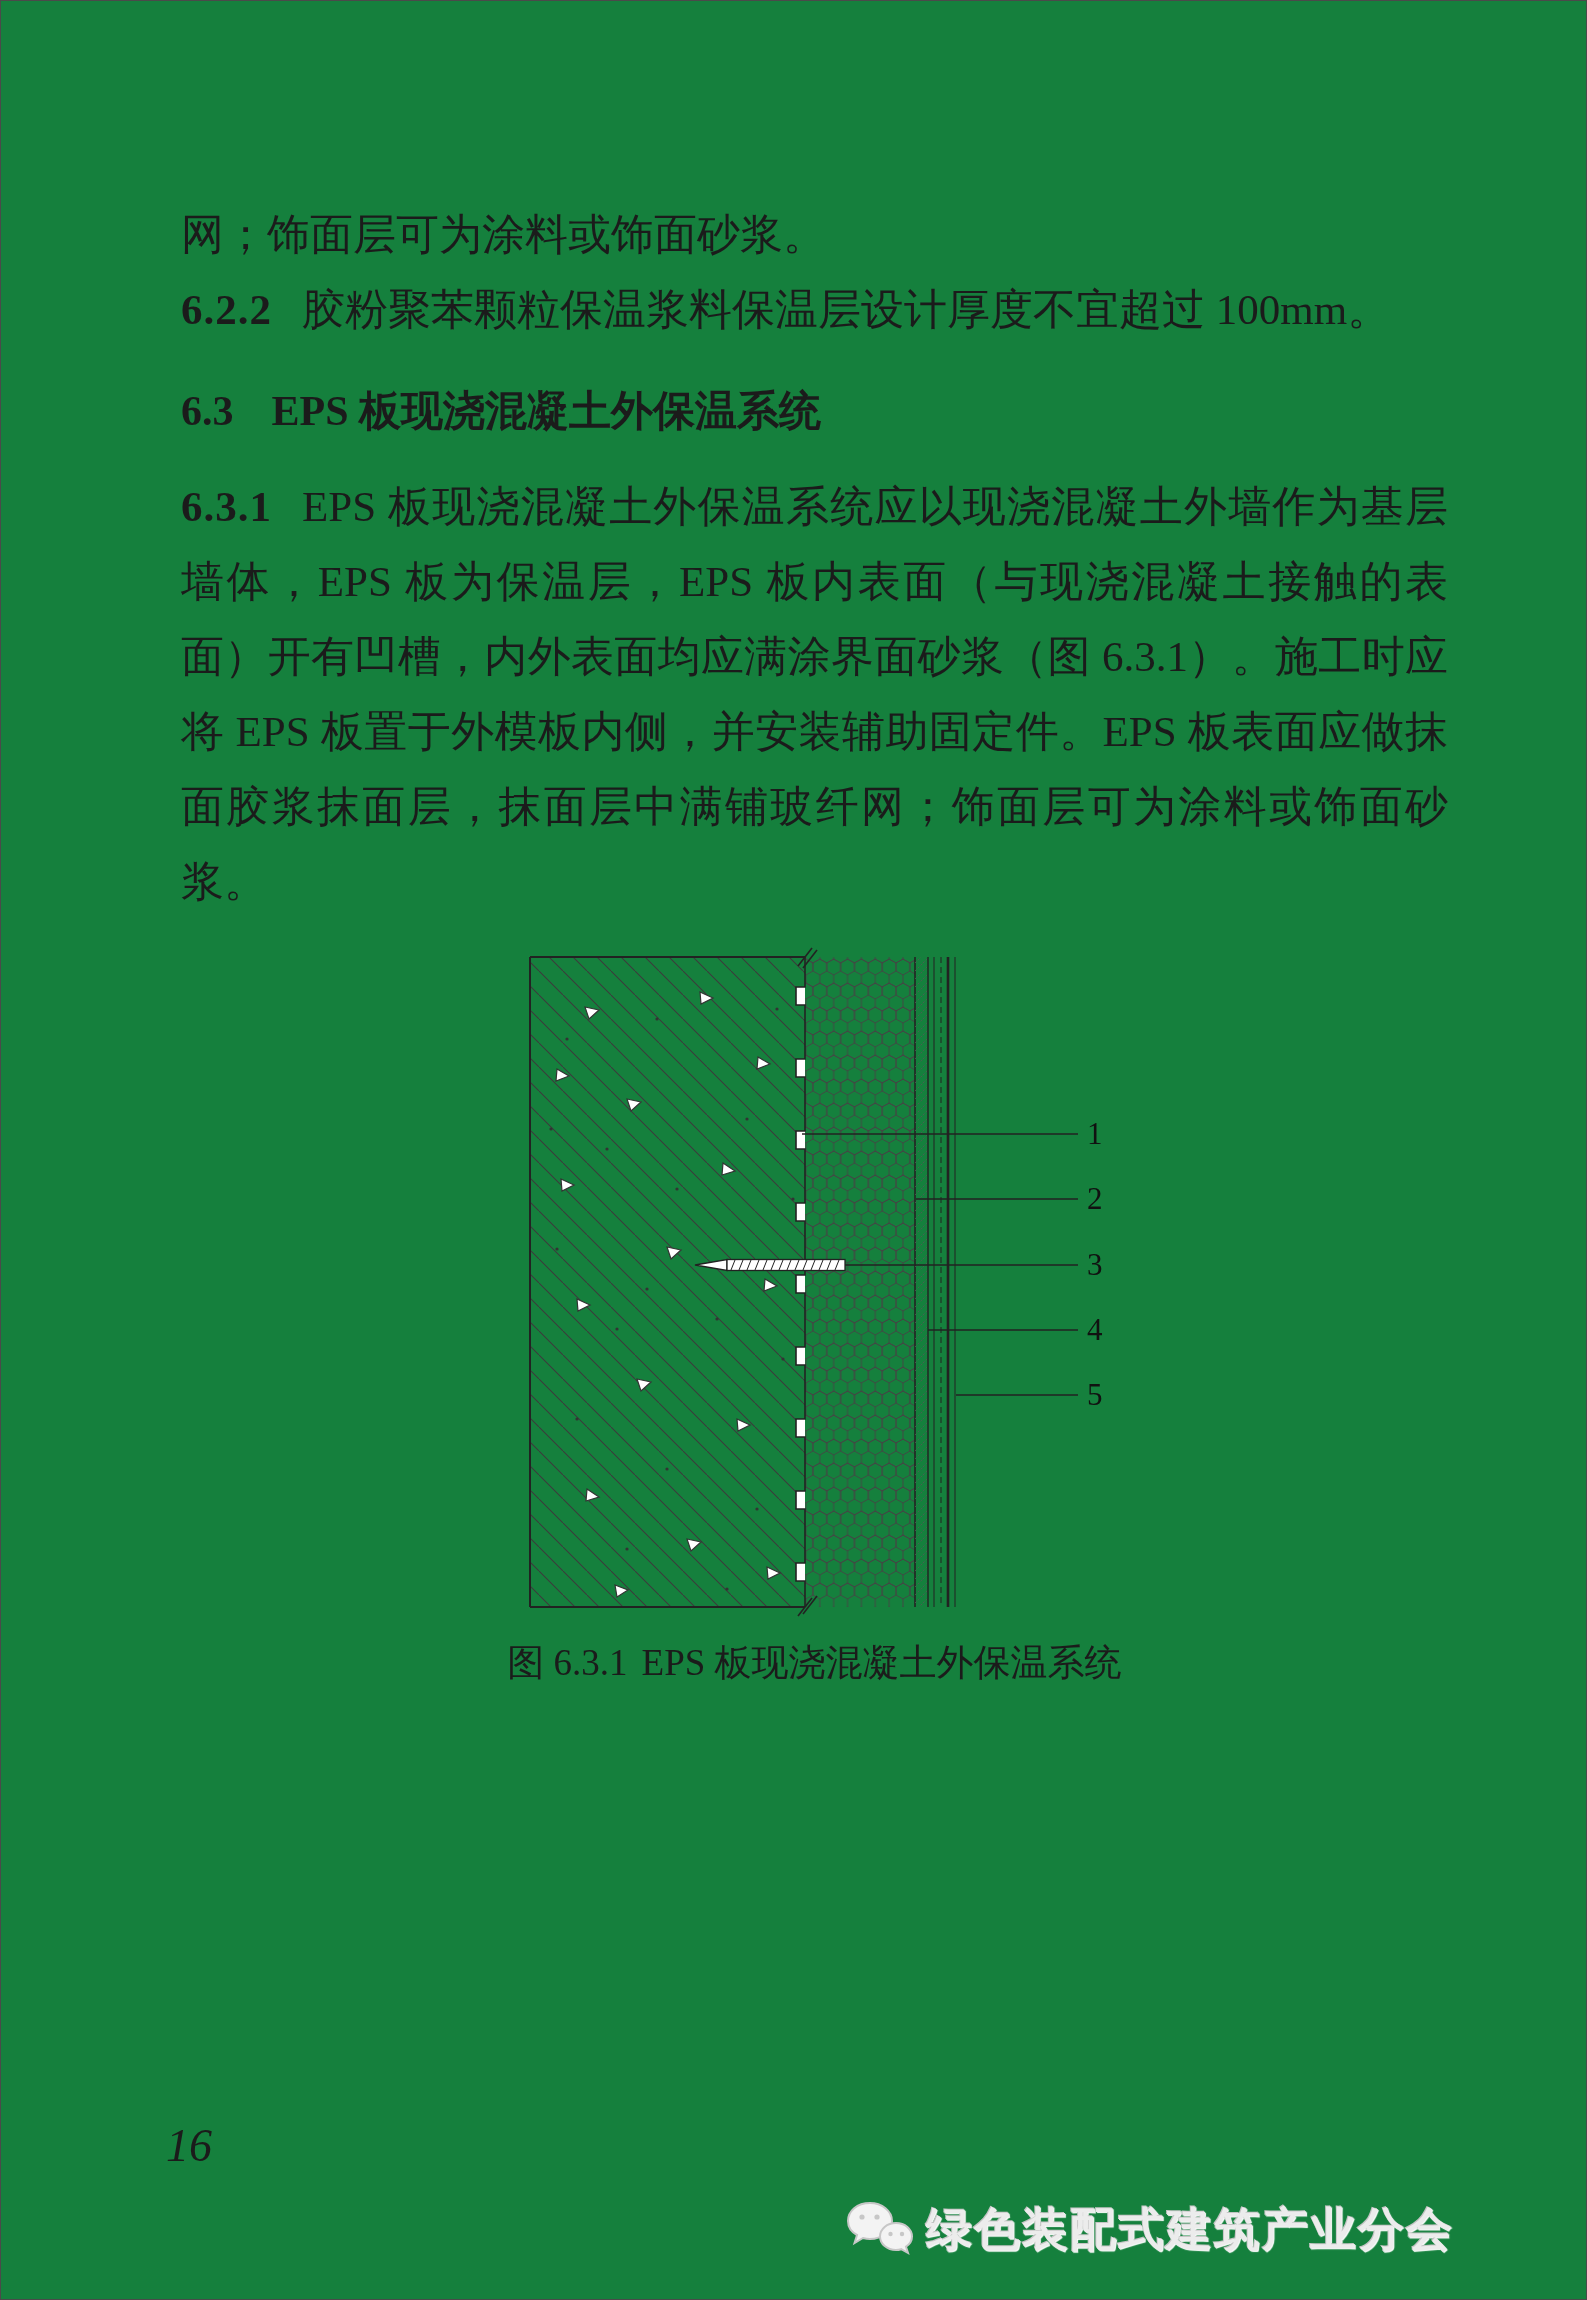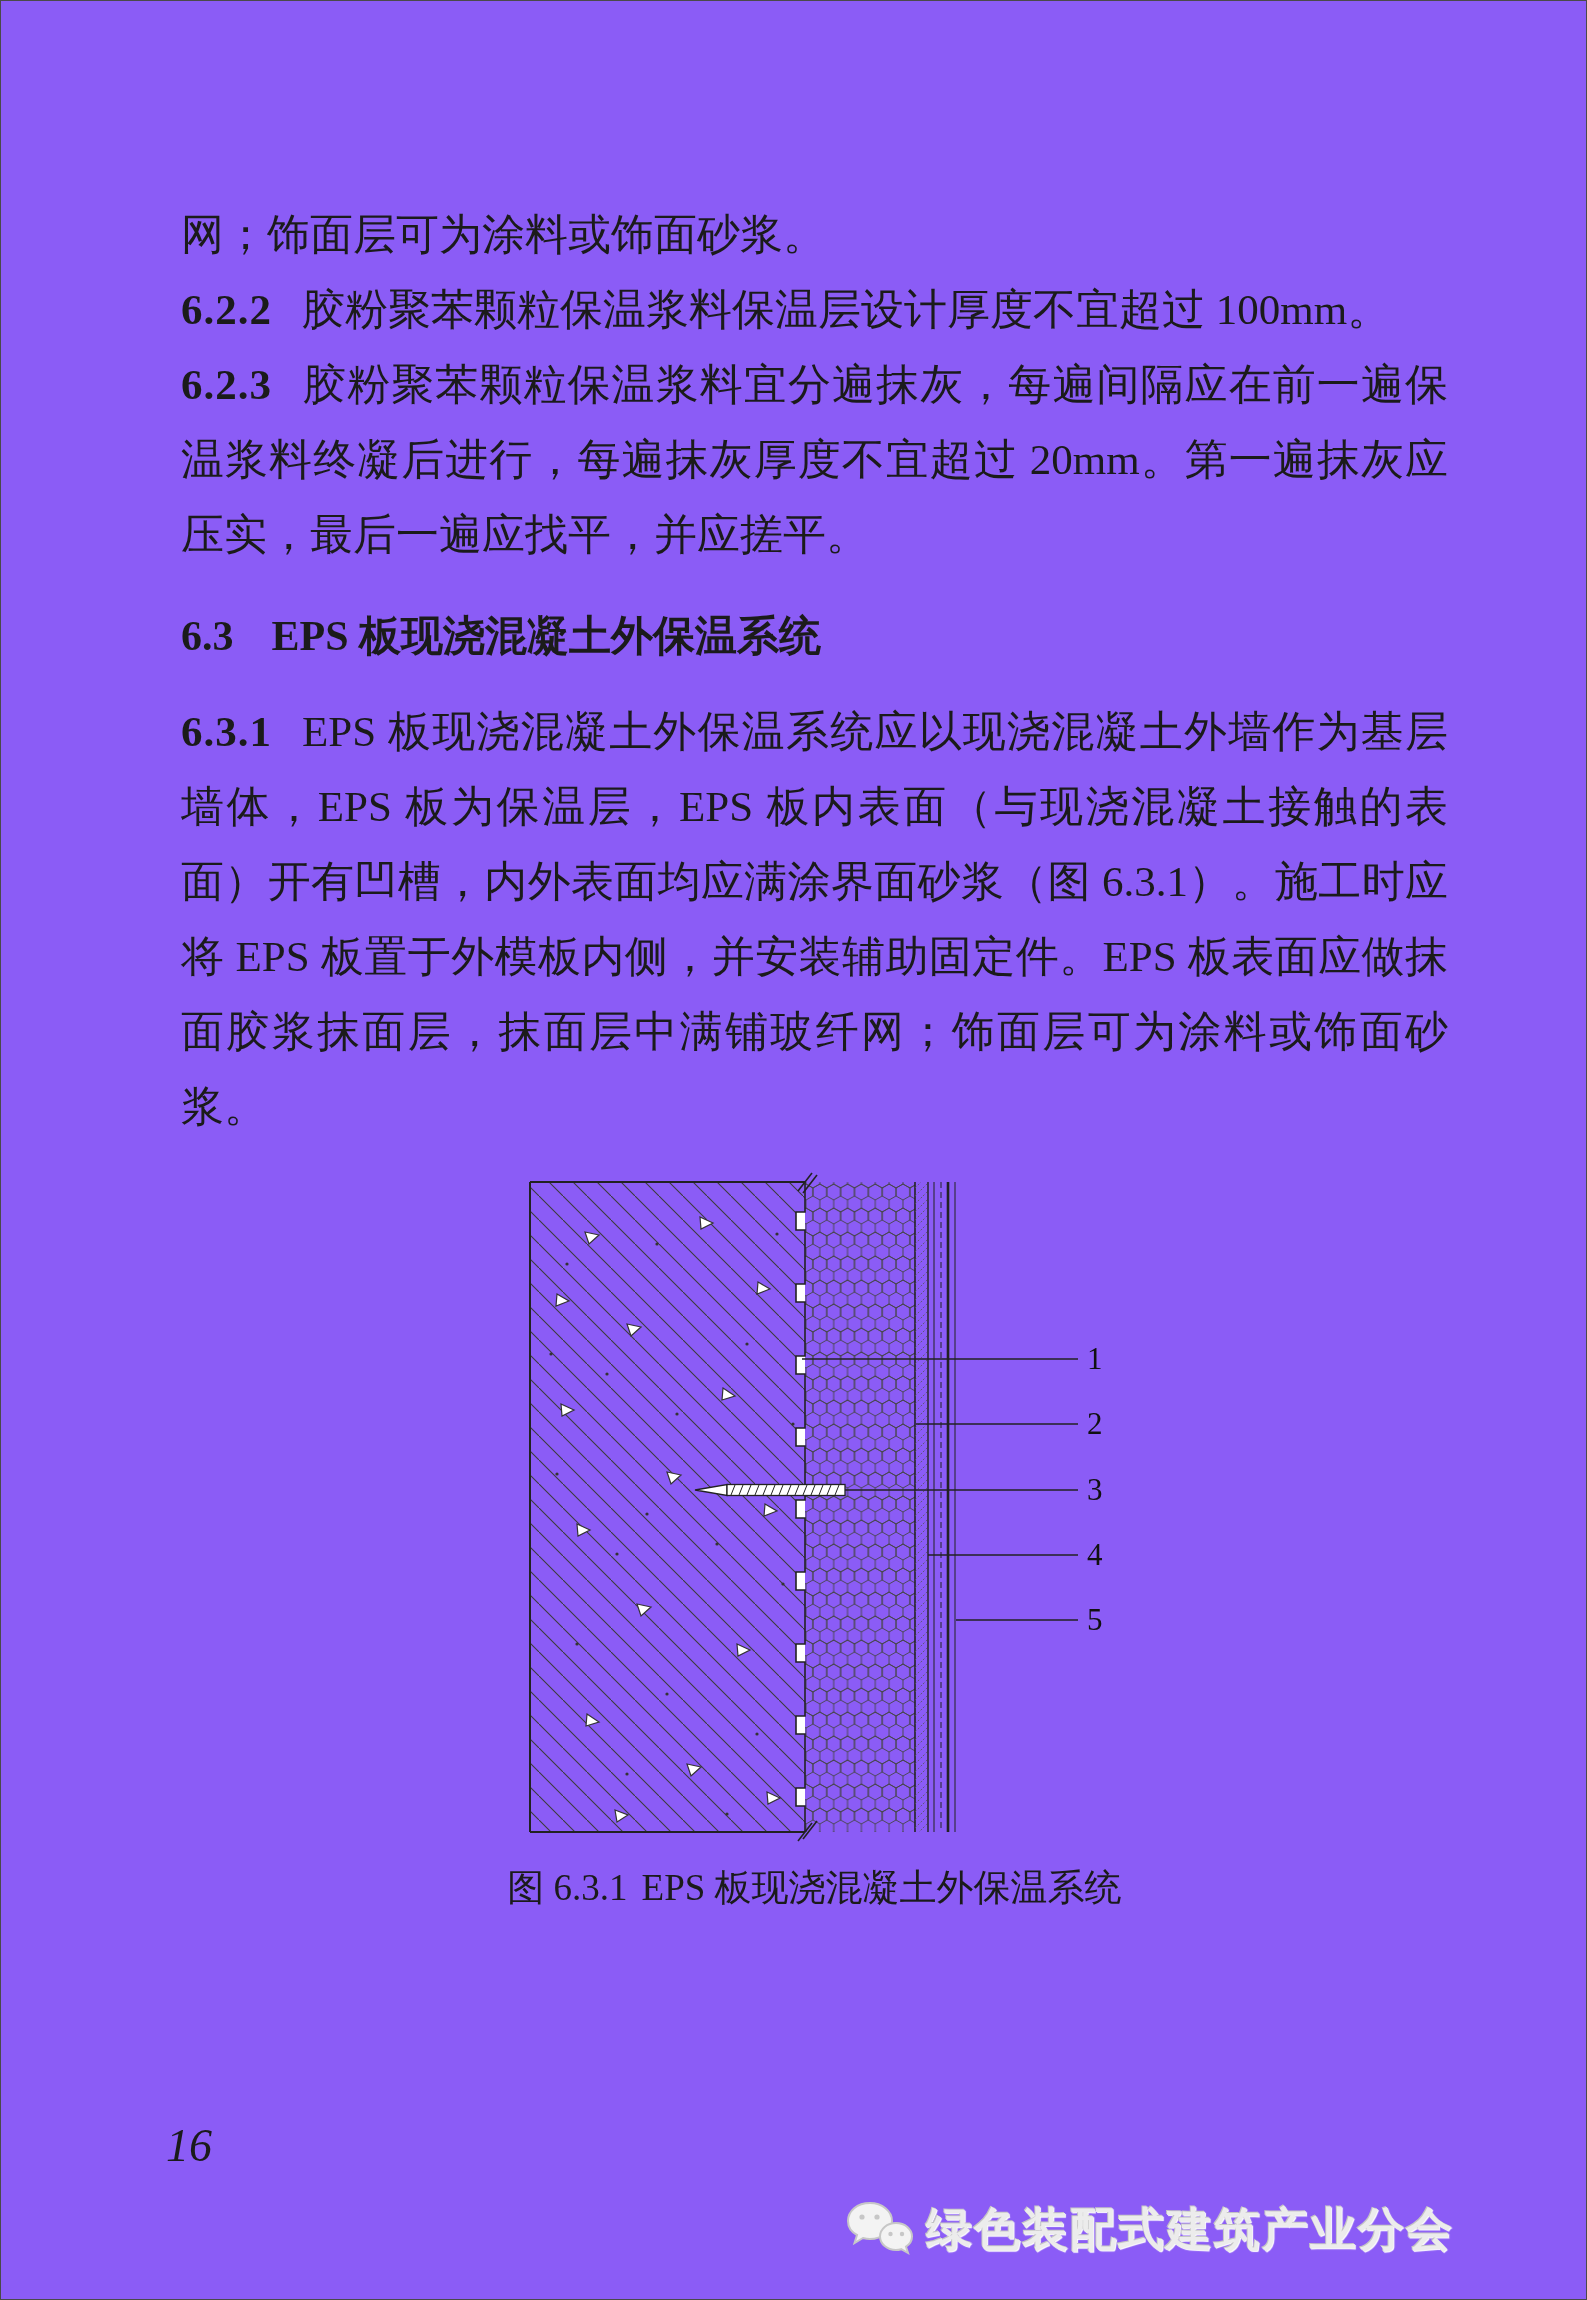--- a/index.html
+++ b/index.html
@@ -1,18 +1,18 @@
 <!DOCTYPE html>
 <html><head>
 <meta charset="utf-8">
 <style>
   html,body { margin:0; padding:0; background:#777; }
   .page {
     width:1587px; height:2300px;
-    background:#8b5cf6;
+    background:#15803d;
     border:1px solid #4a4a4a;
     box-sizing:border-box;
     position:relative;
     margin:0 auto;
     font-family:"Liberation Serif","DejaVu Serif",serif;
     color:#1b1b1b;
     padding:196px 138px 0 180px;
     overflow:hidden;
   }
   p.body {
@@ -59,21 +59,20 @@
 </style>
 </head>
 <body>
 
 <div class="page">
 
   <p class="body"><span>网；饰面层可为涂料或饰面砂浆。</span></p>
 
   <p class="body"><span class="num">6.2.2</span><span>胶粉聚苯颗粒保温浆料保温层设计厚度不宜超过 100mm。</span></p>
 
-  <p class="body"><span class="num">6.2.3</span><span>胶粉聚苯颗粒保温浆料宜分遍抹灰，每遍间隔应在前一遍保温浆料终凝后进行，每遍抹灰厚度不宜超过 20mm。第一遍抹灰应压实，最后一遍应找平，并应搓平。</span></p>
 
   <div class="section-heading">
     <span class="h-num">6.3</span><span>EPS 板现浇混凝土外保温系统</span>
   </div>
 
   <p class="body"><span class="num">6.3.1</span><span>EPS 板现浇混凝土外保温系统应以现浇混凝土外墙作为基层墙体，EPS 板为保温层，EPS 板内表面（与现浇混凝土接触的表面）开有凹槽，内外表面均应满涂界面砂浆（图 6.3.1）。施工时应将 EPS 板置于外模板内侧，并安装辅助固定件。EPS 板表面应做抹面胶浆抹面层，抹面层中满铺玻纤网；饰面层可为涂料或饰面砂浆。</span></p>
 
   <div class="figure-wrap">
     <svg width="600" height="670" viewBox="0 0 600 670" xmlns="http://www.w3.org/2000/svg">
       <defs>

